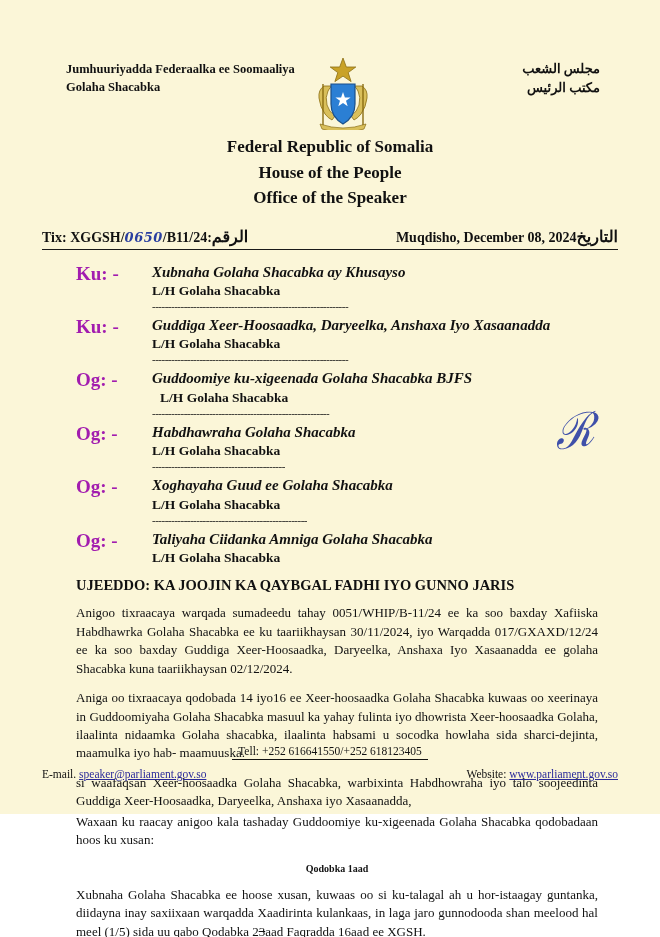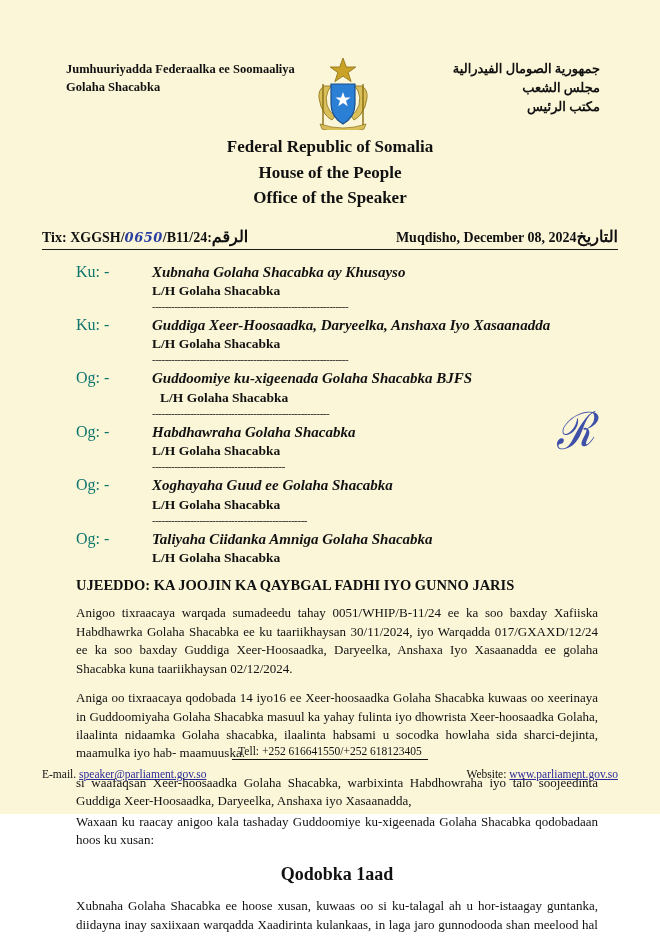--- a/index.html
+++ b/index.html
@@ -92,23 +92,23 @@
     margin-top: 12px;
     padding-left: 34px;
   }
   .rec-row {
     display: flex;
     align-items: flex-start;
     margin-bottom: 2px;
   }
   .rec-label {
     width: 76px;
-    font-weight: normal;
-    font-size: 16px;
-    color: #0f766e;
+    font-weight: bold;
+    font-size: 19px;
+    color: #a21caf;
     flex: 0 0 76px;
     padding-top: 1px;
   }
   .rec-body {
     flex: 1 1 auto;
   }
   .rec-line1 {
     font-weight: bold;
     font-size: 15px;
     color: #111;
@@ -149,21 +149,21 @@
     font-size: 13px;
     color: #111;
     line-height: 1.42;
     text-align: justify;
   }
   .body-text p { margin: 0 0 11px 0; }
   .body-text p.tight { margin-bottom: 2px; }
   .heading-center {
     text-align: center;
     font-weight: bold;
-    font-size: 18px;
+    font-size: 10px;
     margin: 12px 0 10px 0;
     color: #111;
   }
   .strike-num { text-decoration: line-through; }
 
   
   .signature {
     position: absolute;
     right: 66px;
     top: 408px;
@@ -228,21 +228,20 @@
 
         <path d="M21 28 h24 v20 q0 13 -12 20 q-12 -7 -12 -20 z" fill="#2b7fd4" stroke="#1a4f8a" stroke-width="1.2"></path>
 
         <polygon points="33,36 34.9,41.4 40.6,41.4 36,44.8 37.7,50.3 33,46.9 28.3,50.3 30,44.8 25.4,41.4 31.1,41.4" fill="#ffffff"></polygon>
 
         <path d="M10 68 q23 8 46 0 l-2 5 q-21 7 -42 0 z" fill="#d9bf5a" stroke="#8a6d12" stroke-width="0.7"></path>
       </svg>
     </div>
 
     <div class="header-right">
-      <div>جمهورية الصومال الفيدرالية</div>
       <div>مجلس الشعب</div>
       <div>مكتب الرئيس</div>
     </div>
   </div>
 
   <div class="header-center-text">
     <div>Federal Republic of Somalia</div>
     <div>House of the People</div>
     <div>Office of the Speaker</div>
   </div>

